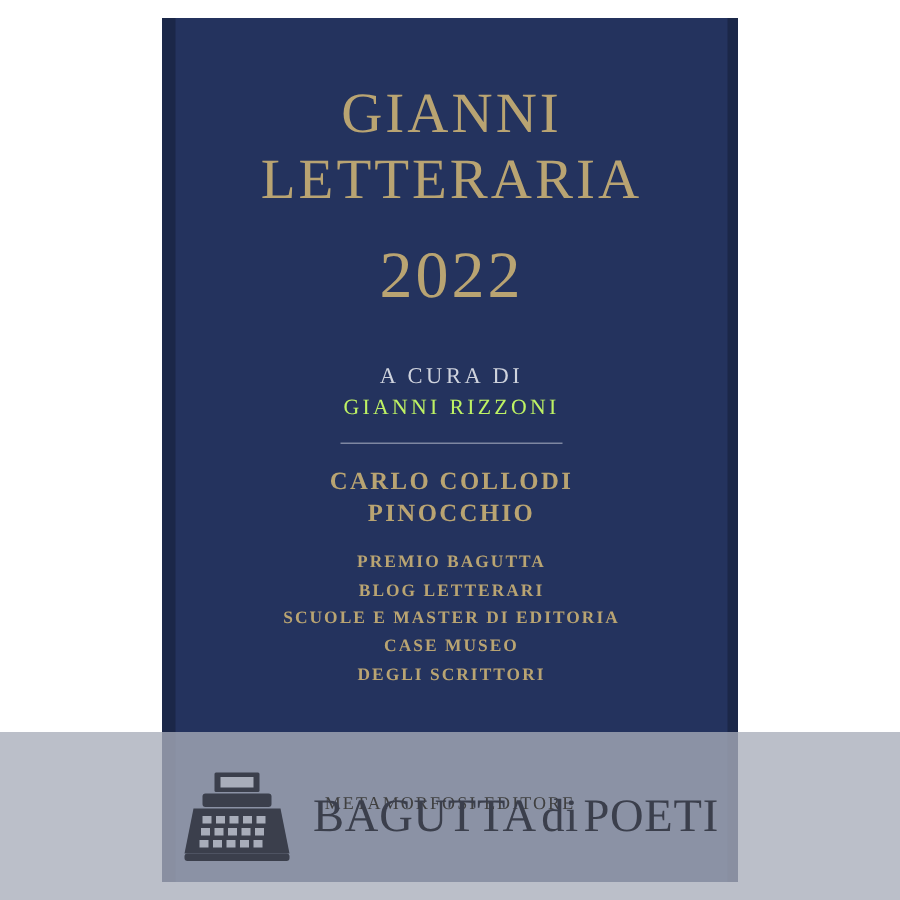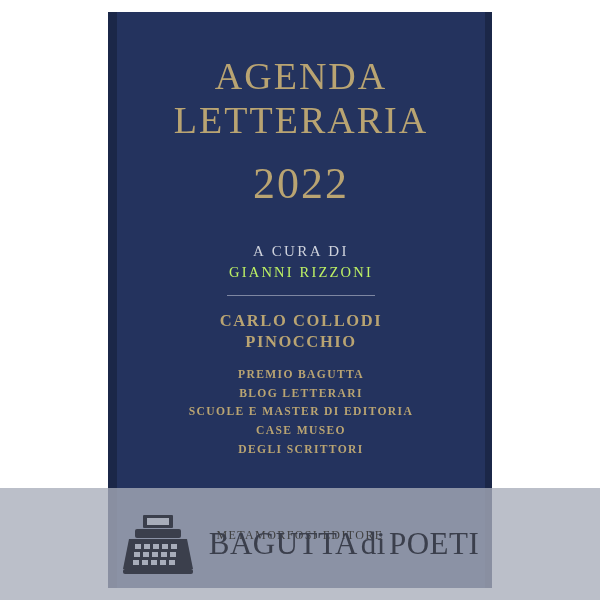--- a/index.html
+++ b/index.html
@@ -171,21 +171,21 @@
 
 <div id="page">
 
   <div class="cover">
     <div class="spine-left"></div>
     <div class="spine-right"></div>
 
     <div class="cover-inner">
 
       <div class="title-main">
-        <span class="title-line">AGENDA</span>
+        <span class="title-line">GIANNI</span>
         <span class="title-line">LETTERARIA</span>
       </div>
 
       <div class="year">2022</div>
 
       <div class="curator-block">
         <div class="curator-label">A CURA DI</div>
         <div class="curator-name">GIANNI RIZZONI</div>
       </div>
 

